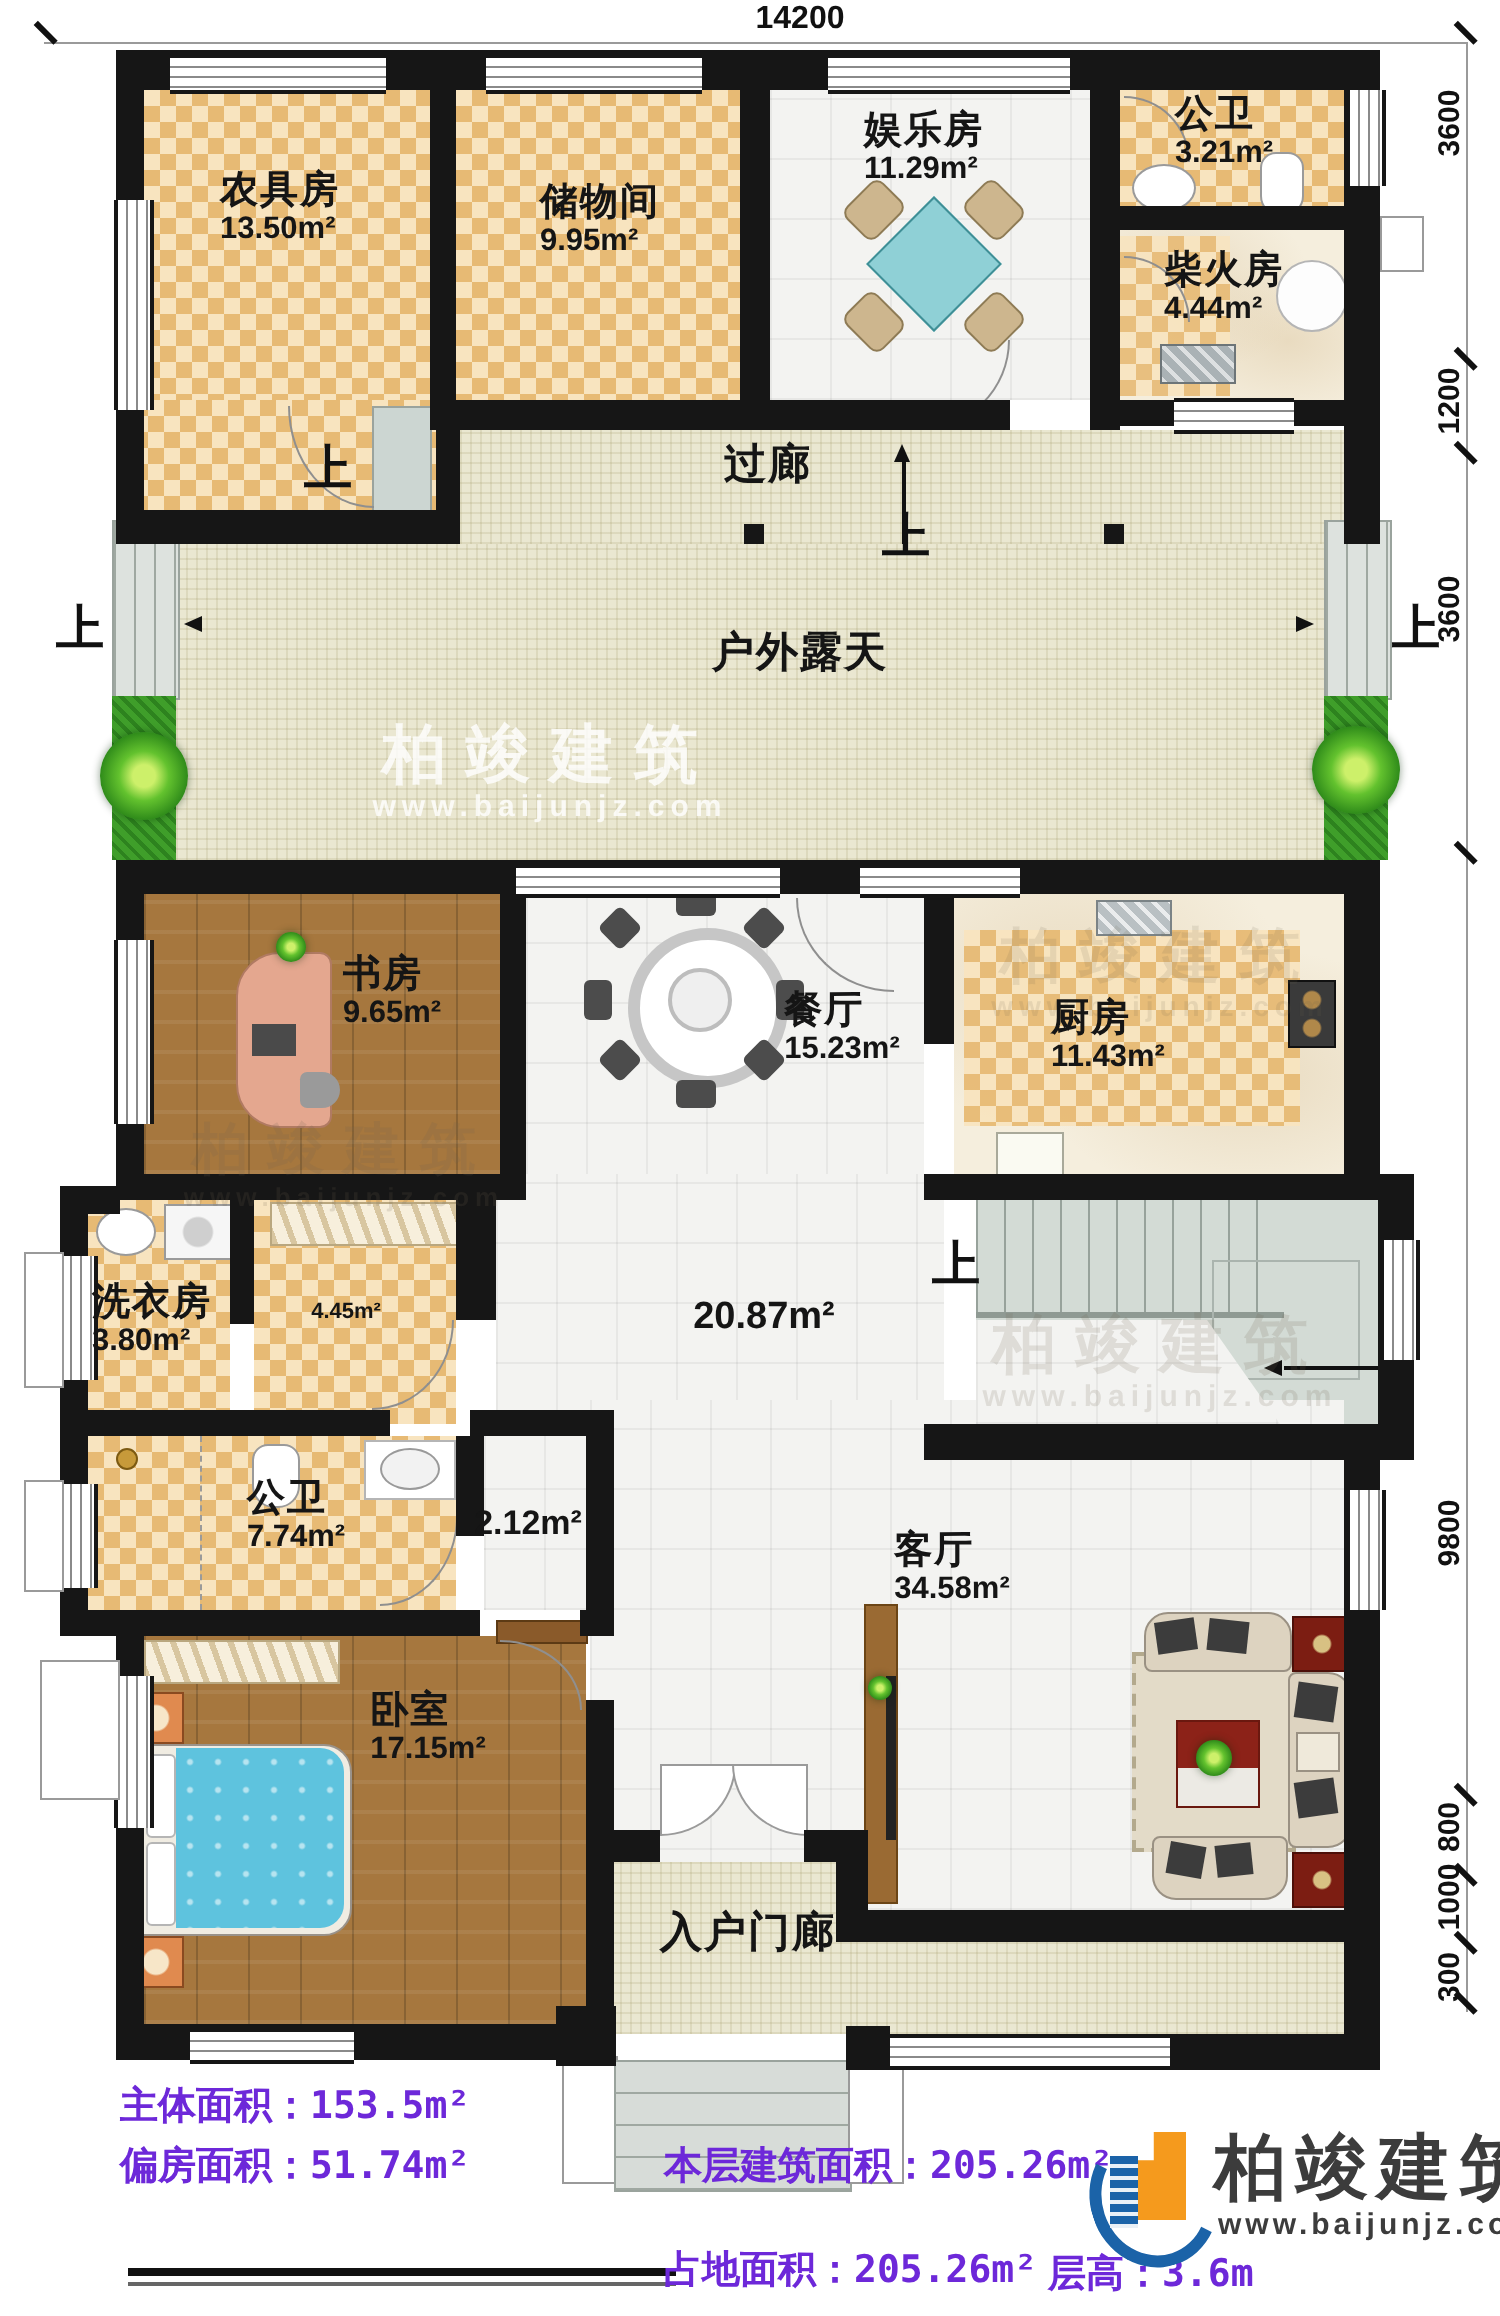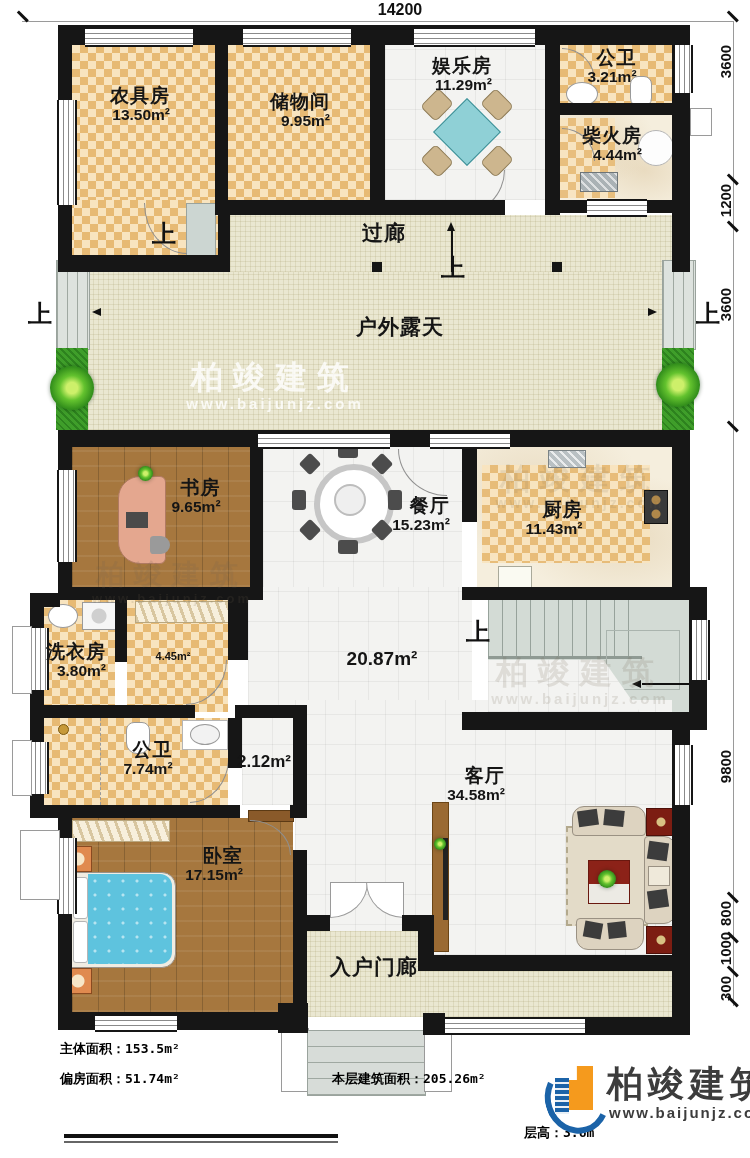--- a/index.html
+++ b/index.html
@@ -29,39 +29,39 @@
           background-image:repeating-linear-gradient(0deg, #9fa8a1 0 1px, transparent 1px 16px);}
   .stair{background:#d3dbd5;}
   .hatch{background:repeating-linear-gradient(70deg, #d8c6a0 0 3px, #f7efdc 3px 9px);border:1px solid #b9a77f;}
   .wall{background:#161616;}
   .winH{background:#fff;border-top:2px solid #161616;border-bottom:2px solid #161616;
         background-image:repeating-linear-gradient(180deg, transparent 0 4px, #8a8a8a 4px 5px);}
   .winV{background:#fff;border-left:2px solid #161616;border-right:2px solid #161616;
         background-image:repeating-linear-gradient(90deg, transparent 0 4px, #8a8a8a 4px 5px);}
   .sill{background:#fff;border:1px solid #9a9a9a;}
   .arc{border:1.5px solid #8f8f8f;}
-  .lbl{transform:translateX(-50%);text-align:right;color:#151515;white-space:nowrap;z-index:40;}
+  .lbl{transform:translateX(-50%);text-align:left;color:#151515;white-space:nowrap;z-index:40;}
   .rname{font-weight:bold;font-size:19px;letter-spacing:1px;line-height:1.05;}
   .rarea{font-weight:bold;font-size:15.5px;line-height:1.15;}
   .up{font-weight:bold;font-size:24px;color:#111;z-index:40;}
   .dimtext{font-weight:bold;font-size:16px;color:#111;text-align:center;}
   .dimv{width:70px;text-align:center;transform:rotate(-90deg);font-weight:bold;font-size:15px;color:#111;}
   .dimline{background:#9a9a9a;}
   .tick{width:14px;height:2.5px;background:#111;transform:rotate(45deg);}
   .ahL{width:0;height:0;border-top:4px solid transparent;border-bottom:4px solid transparent;border-right:9px solid #111;}
   .ahR{width:0;height:0;border-top:4px solid transparent;border-bottom:4px solid transparent;border-left:9px solid #111;}
   .ahU{width:0;height:0;border-left:4px solid transparent;border-right:4px solid transparent;border-bottom:9px solid #111;}
   .wm{pointer-events:none;text-align:center;z-index:30;font-weight:bold;}
   .wm .n{font-size:32px;letter-spacing:10px;line-height:1.1;}
   .wm .u{font-size:15px;letter-spacing:3px;}
   .plant{border-radius:50%;background:radial-gradient(circle at 50% 50%, #cdf06a 0 18%, #63c22e 40%, #1f7a14 80%);
          box-shadow:0 0 4px rgba(0,40,0,.45);}
   .chair{background:#4c4c4c;border-radius:3px;}
   .tanchair{background:#cdb68e;border:1px solid #8e7b55;border-radius:5px;}
-  .sum{font-weight:bold;color:#000000;font-size:13px;white-space:nowrap;}
+  .sum{font-weight:bold;color:#6d28d9;font-size:19px;white-space:nowrap;}
   .sum .v{font-family:"DejaVu Sans Mono","Liberation Mono",monospace;font-weight:bold;}
 </style>
 </head>
 <body>
 
 <div class="plan">
 
   <div class="a dimline" style="left:22px;top:21px;width:712px;height:1px"></div>
   <div class="a dimline" style="left:733px;top:21px;width:1px;height:985px"></div>
   <div class="a dimtext" style="left:340px;top:1px;width:120px">14200</div>
@@ -377,20 +377,23 @@
     <span>主体面积：</span><span class="v">153.5m²</span>
   </div>
   <div class="a sum" style="left:60px;top:1070px">
     <span>偏房面积：</span><span class="v">51.74m²</span>
   </div>
   <div class="a" style="left:64px;top:1134px;width:274px;height:4px;background:#111"></div>
   <div class="a" style="left:64px;top:1141px;width:274px;height:2px;background:#666"></div>
   <div class="a sum" style="left:332px;top:1070px">
     <span>本层建筑面积：</span><span class="v">205.26m²</span>
   </div>
+  <div class="a sum" style="left:332px;top:1122px">
+    <span>占地面积：</span><span class="v">205.26m²</span>
+  </div>
   <div class="a sum" style="left:524px;top:1124px">
     <span>层高：</span><span class="v">3.6m</span>
   </div>
 
   <div class="a" style="left:545px;top:1058px;width:200px;height:88px">
     <div class="a" style="left:0;top:4px;width:58px;height:66px">
       <div class="a" style="left:0;top:2px;width:52px;height:58px;border:6px solid transparent;border-left:6px solid #1b63a8;border-bottom:6px solid #1b63a8;border-radius:50%;transform:rotate(-18deg)"></div>
       <div class="a" style="left:22px;top:4px;width:26px;height:44px;background:#f59a1d;clip-path:polygon(0 100%,0 32%,38% 32%,38% 0,100% 0,100% 100%)"></div>
       <div class="a" style="left:10px;top:16px;width:14px;height:36px;background:#1b63a8;background-image:repeating-linear-gradient(0deg,rgba(255,255,255,.9) 0 2px,transparent 2px 6px)"></div>
     </div>

